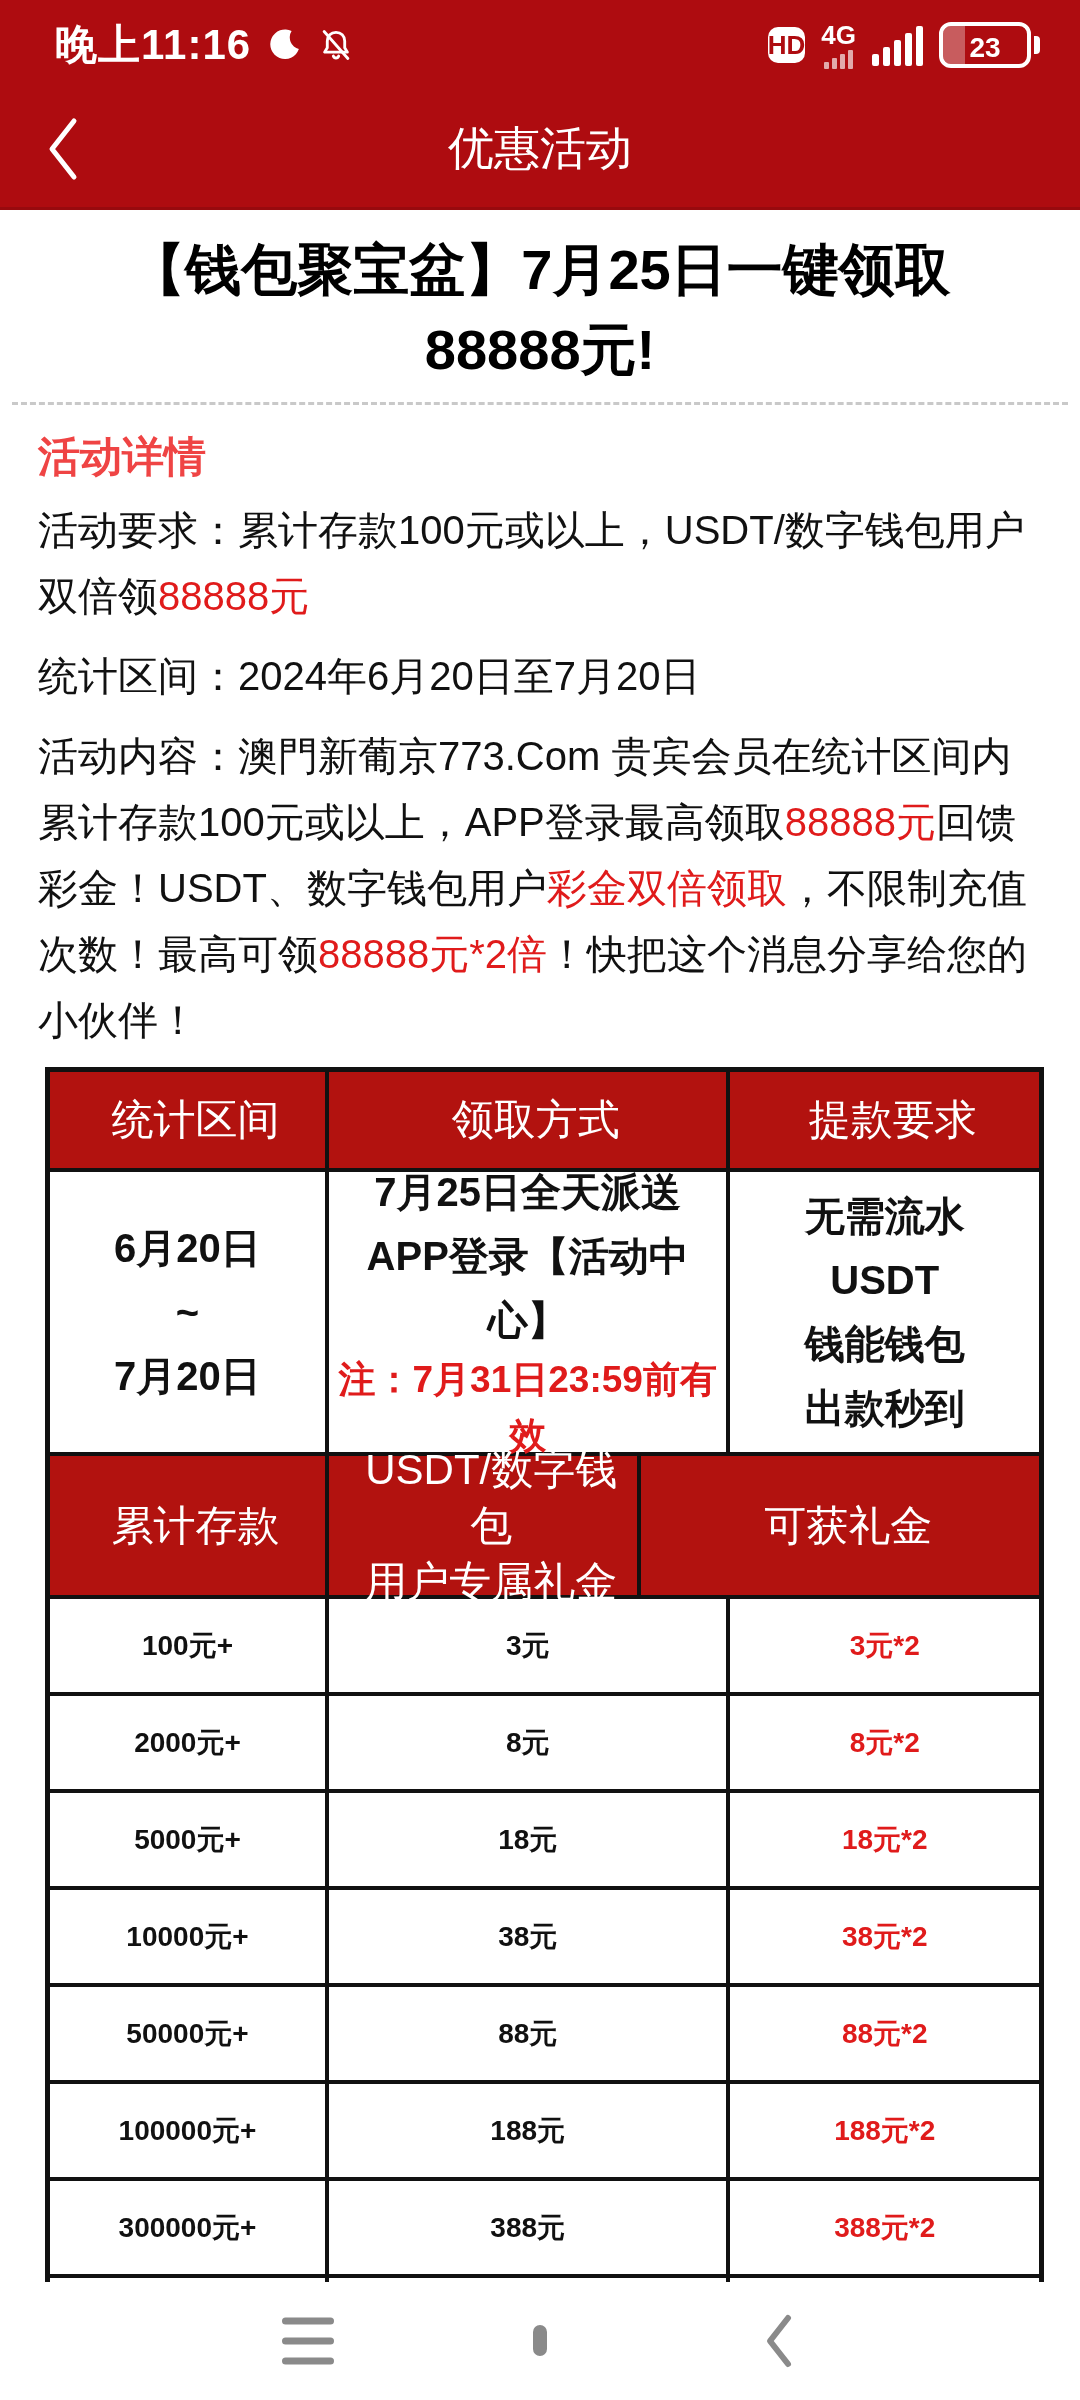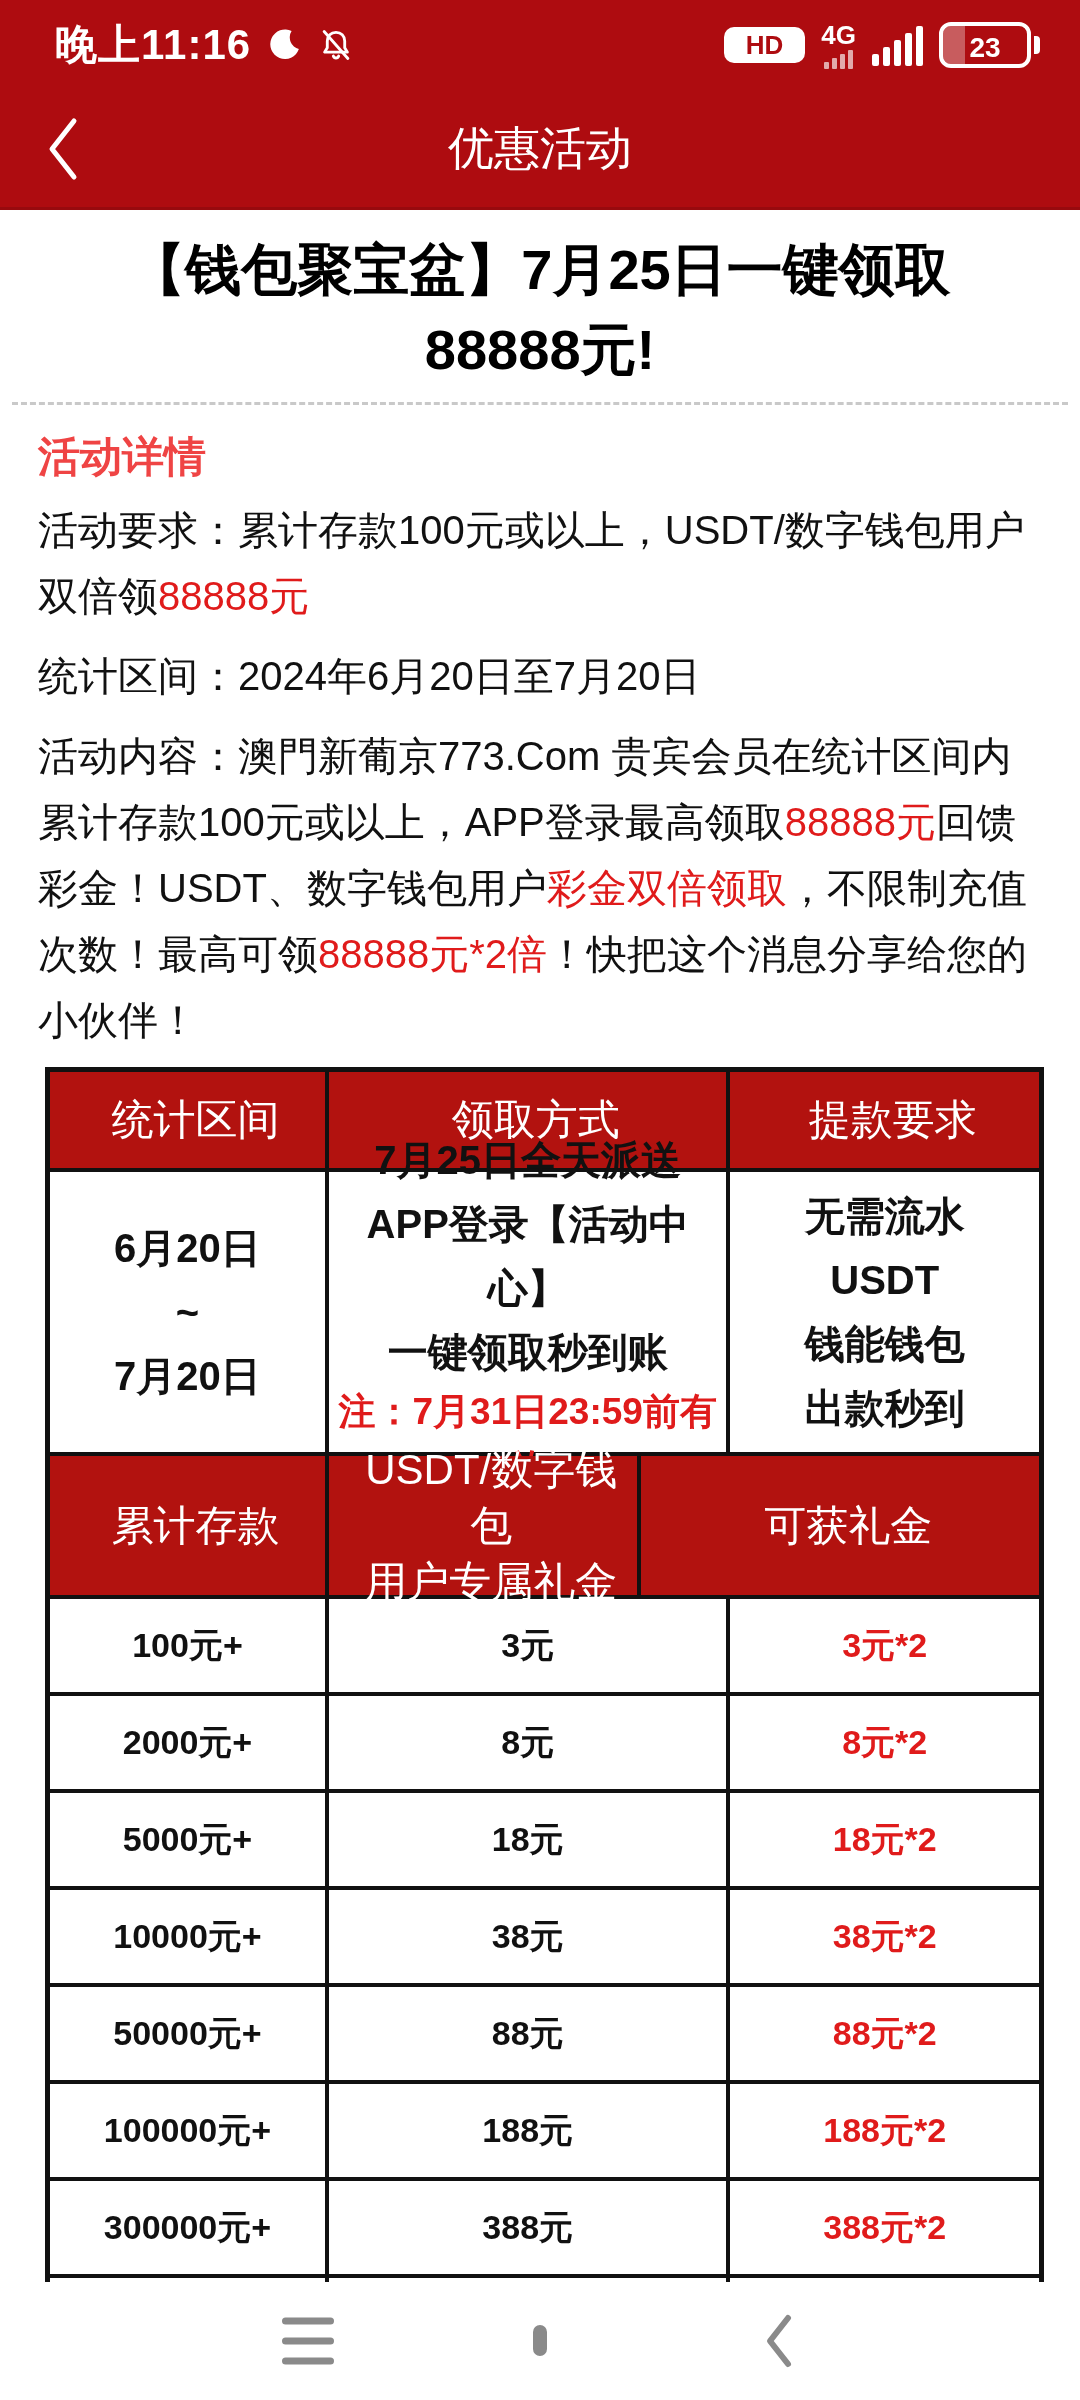--- a/index.html
+++ b/index.html
@@ -11,21 +11,21 @@
   
   .status-bar{
     height:90px;background:#AE0C10;color:#fff;
     display:flex;align-items:center;padding:0 40px 0 55px;box-sizing:border-box;
   }
   .sb-time{font-size:42px;font-weight:700;letter-spacing:1px;}
   .sb-left{display:flex;align-items:center;gap:14px;}
   .sb-right{margin-left:auto;display:flex;align-items:center;gap:16px;}
   .hd-badge{
     background:#fff;color:#AE0C10;font-weight:800;font-size:26px;
-    border-radius:10px;padding:5px 22px;line-height:1;
+    border-radius:10px;padding:5px 0;line-height:1;
   }
   .net-block{display:flex;flex-direction:column;align-items:center;line-height:1;}
   .net-label{font-size:26px;font-weight:700;}
   .sim2-bars{display:flex;align-items:flex-end;gap:3px;margin-top:2px;opacity:.65;}
   .sim2-bars i{display:block;width:5px;background:#fff;border-radius:1px;}
   .bars{display:flex;align-items:flex-end;gap:4px;height:42px;}
   .bars i{display:block;width:7px;background:#fff;border-radius:2px;}
   .battery{
     position:relative;width:92px;height:46px;border:4px solid #fff;border-radius:12px;
     box-sizing:border-box;display:flex;align-items:flex-end;justify-content:center;overflow:hidden;
@@ -68,21 +68,21 @@
   .c2{width:40.6%;border-left:4px solid #111;}
   .c3{flex:1;border-left:4px solid #111;}
   .thead .tc{background:#B2120F;color:#fff;font-size:42px;font-weight:500;padding-left:16px;}
   .row-h1{height:96px;}
   .row-info{height:280px;}
   .row-info .tc{font-size:40px;line-height:64px;color:#111;}
   .method-note{font-size:37px;line-height:56px;color:#E01B1B;}
   .row-h2{height:139px;}
   .row-h2 .tc{line-height:56px;}
   .row-tier{height:93px;}
-  .row-tier .tc{font-size:34px;color:#111;}
+  .row-tier .tc{font-size:28px;color:#111;}
   .row-tier .c3{color:#E01B1B;}
   .row-partial{height:12px;}
   
   .nav-bar{position:absolute;left:0;right:0;bottom:0;height:118px;background:#fff;}
   .nav-slot{position:absolute;top:50%;transform:translate(-50%,-50%);cursor:pointer;}
   .nav-menu{left:28.5%;}
   .nav-home{left:50%;}
   .nav-back{left:72%;}
   .menu-icon{display:flex;flex-direction:column;gap:13px;}
   .menu-icon i{display:block;width:52px;height:7px;background:#8A8A8A;border-radius:4px;}
@@ -171,21 +171,20 @@
 
   <div class="trow row-info">
     <div class="tc c1">
       <div>6月20日</div>
       <div>~</div>
       <div>7月20日</div>
     </div>
     <div class="tc c2">
       <div>7月25日全天派送</div>
       <div>APP登录【活动中心】</div>
-      <div>一键领取秒到账</div>
       <div class="method-note">注：7月31日23:59前有效</div>
     </div>
     <div class="tc c3">
       <div>无需流水</div>
       <div>USDT</div>
       <div>钱能钱包</div>
       <div>出款秒到</div>
     </div>
   </div>
 

